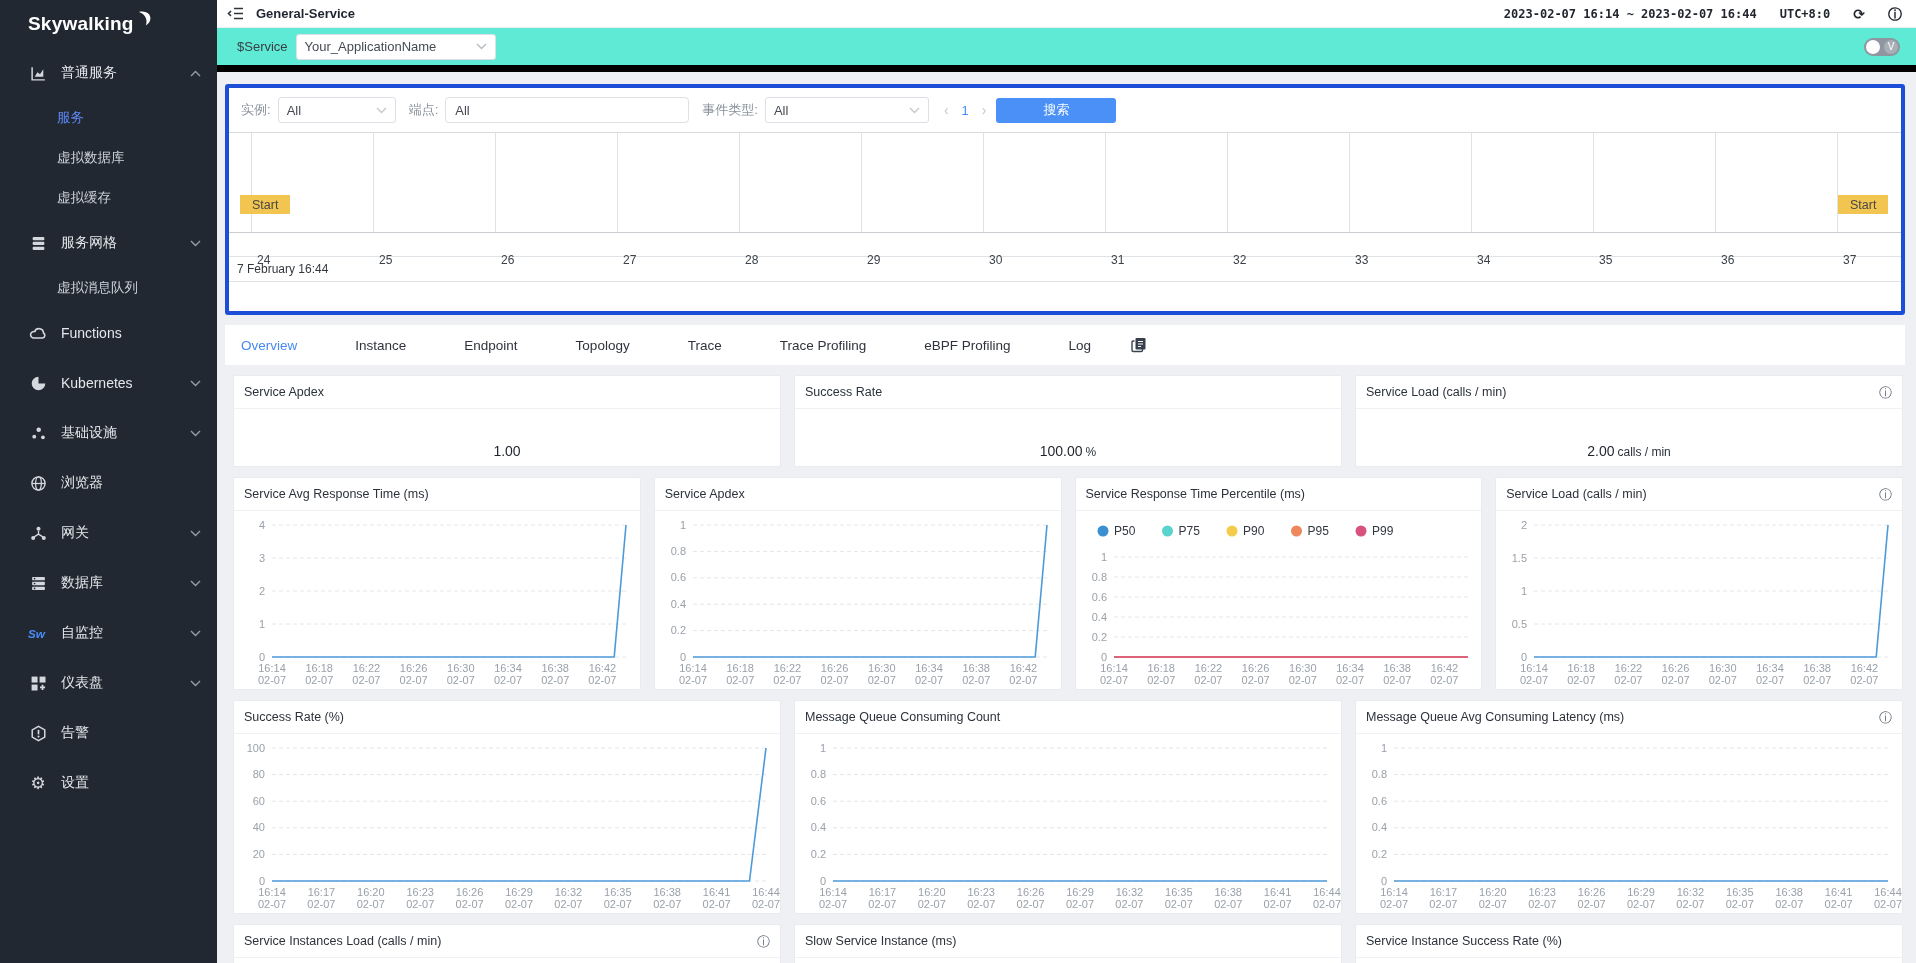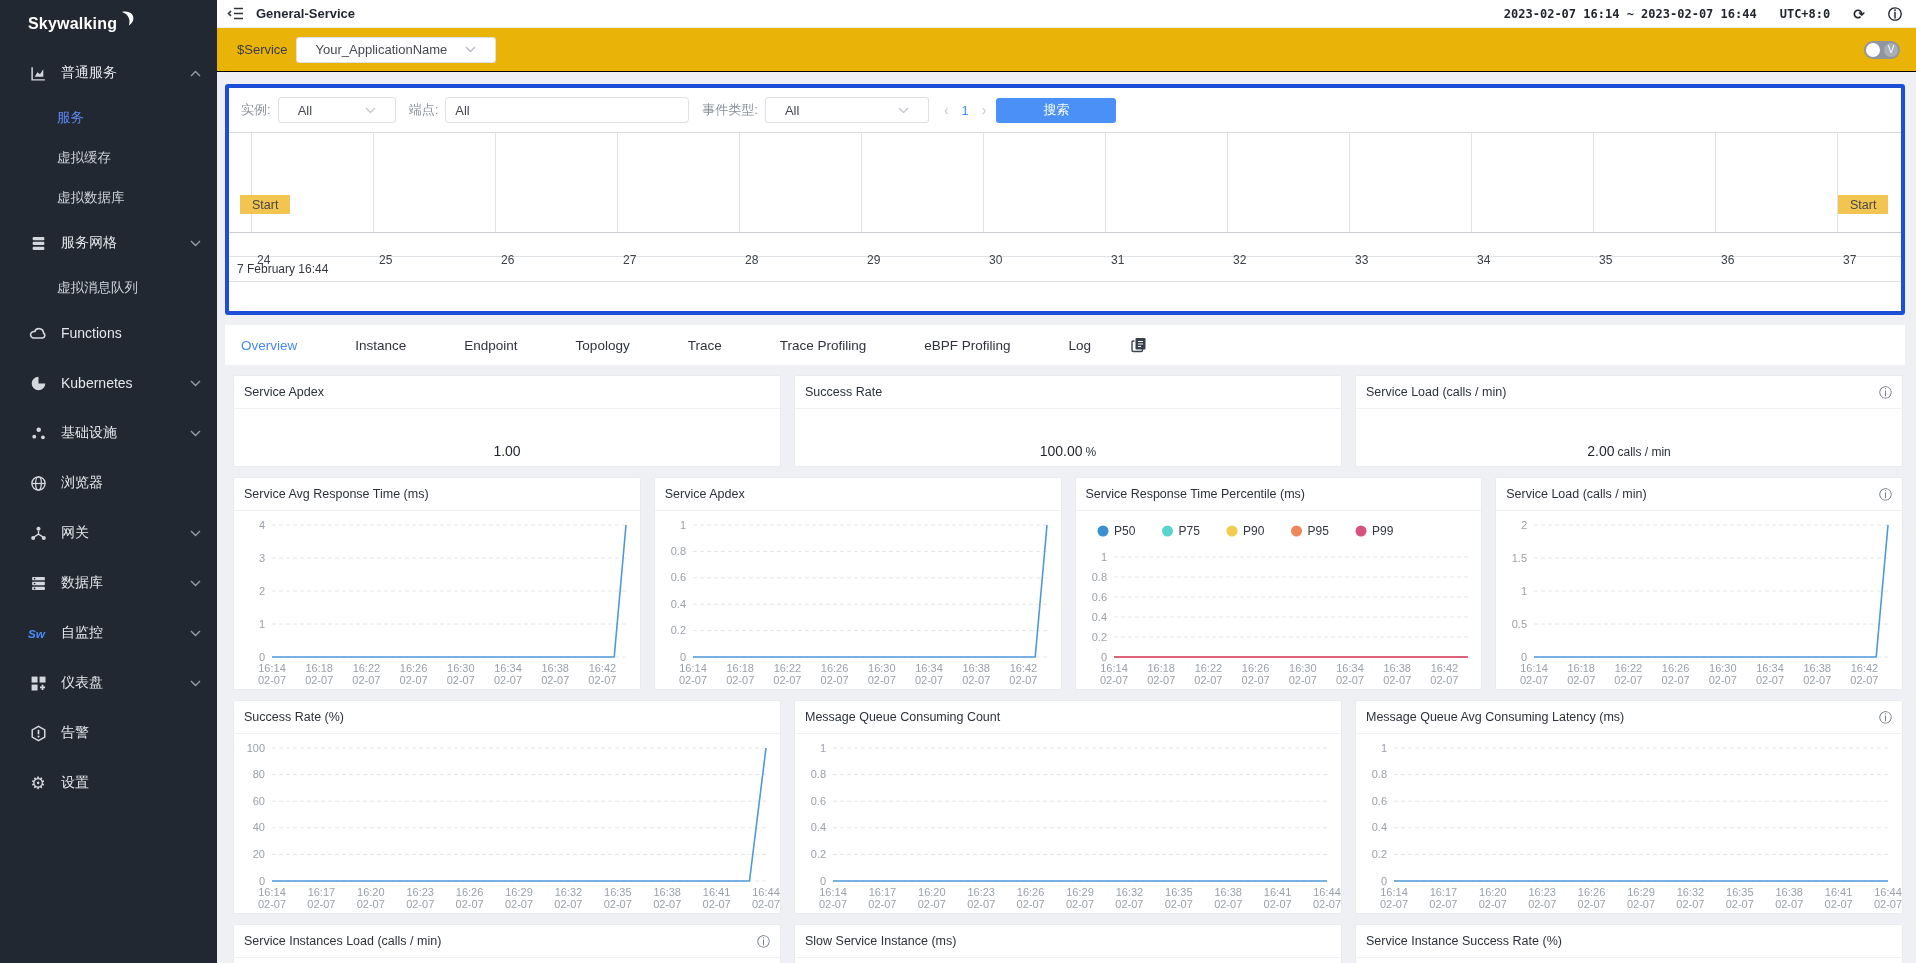--- a/index.html
+++ b/index.html
@@ -5,38 +5,38 @@
   * { box-sizing: border-box; }
   html,body { margin:0; padding:0; overflow:hidden; }
   body {
     width:1916px; height:963px;
     font-family:"Liberation Sans","DejaVu Sans",sans-serif;
     background:#eef0f4; display:flex;
     color:#2c323b;
   }
   
   .sidebar { width:217px; flex-shrink:0; background:#222831; color:#e3e6eb; }
-  .logo { height:48px; display:flex; align-items:center; padding-left:28px; font-size:16px; font-weight:700; color:#fff; letter-spacing:.2px; }
+  .logo { height:48px; display:flex; align-items:center; padding-left:28px; font-size:19px; font-weight:700; color:#fff; letter-spacing:.2px; }
   .logo svg { margin-left:2px; margin-top:-8px; }
   .s-item { height:50px; display:flex; align-items:center; padding:0 16px 0 28px; cursor:pointer; font-size:14px; }
   .s-item.lvl2 { height:40px; padding-left:57px; font-size:13.5px; color:#ccd2da; }
   .s-item.active { color:#5f87f5; }
   .s-icon { width:20px; margin-right:13px; display:flex; align-items:center; justify-content:center; }
   .s-label { flex:1; white-space:nowrap; }
   .s-chev { margin-left:auto; display:flex; }
   
   main { flex:1; display:flex; flex-direction:column; min-width:0; }
   .topbar { height:28px; background:#fff; display:flex; align-items:center; padding:0 14px 0 8px; border-bottom:1px solid #ebedf0; flex-shrink:0; }
   .collapse-btn { display:flex; padding:2px; cursor:pointer; }
   .topbar h1 { font-size:13px; font-weight:700; margin:0 0 0 10px; color:#1f2430; }
   .topbar-right { margin-left:auto; display:flex; align-items:center; gap:23px; font-family:"DejaVu Sans Mono","Liberation Mono",monospace; font-size:12px; color:#21262e;font-weight:bold; }
   .tb-icon { font-family:"DejaVu Sans",sans-serif; font-size:14px; color:#1f242c; cursor:pointer; line-height:1; }
-  .service-bar { height:44px; background:#eab308; display:flex; align-items:center; padding:0 16px 0 20px; border-bottom:1px solid #000000; flex-shrink:0; }
+  .service-bar { height:44px; background:#5eead4; display:flex; align-items:center; padding:0 16px 0 20px; border-bottom:7px solid #000000; flex-shrink:0; }
   .service-label { font-size:13px; color:#3a3f46; }
-  .selectbox { background:#fff; border:1px solid #dcdfe5; border-radius:3px; height:26px; display:flex; align-items:center; justify-content:space-between; padding:0 19px; font-size:13px; color:#454a52; cursor:pointer; }
+  .selectbox { background:#fff; border:1px solid #dcdfe5; border-radius:3px; height:26px; display:flex; align-items:center; justify-content:space-between; padding:0 8px; font-size:13px; color:#454a52; cursor:pointer; }
   #service-select { width:200px; margin-left:8px; }
   .chev-down { flex-shrink:0; margin-left:6px; }
   .toggle { margin-left:auto; width:36px; height:18px; border-radius:9px; background:#8f969f; position:relative; cursor:pointer; }
   .toggle .knob { position:absolute; left:2px; top:2px; width:14px; height:14px; border-radius:50%; background:#fff; }
   .toggle .v-badge { position:absolute; right:2px; top:2px; width:14px; height:14px; border-radius:50%; background:#a9afb7; color:#fff; font-size:10px; display:flex; align-items:center; justify-content:center; }
   
   .event-panel { margin:12px 11px 0 8px; background:#fff; border:4px solid #1d4ed8; border-radius:3px; flex-shrink:0; }
   .filter-row { height:44px; display:flex; align-items:center; padding:0 12px; }
   .f-label { font-size:13px; color:#8a919b; margin-right:7px; white-space:nowrap; }
   .f-sep { margin-left:13px; }
@@ -97,24 +97,24 @@
         <span class="s-chev">
           <svg width="11" height="7" viewBox="0 0 11 7">
             <path d="M1 6l4.5-4.5L10 6" stroke="#959daa" stroke-width="1.4" fill="none"></path>
           </svg>
         </span>
       </div>
       <div class="s-item lvl2 active">
         <span class="s-label">服务</span>
       </div>
       <div class="s-item lvl2">
+        <span class="s-label">虚拟数据库</span>
+      </div>
+      <div class="s-item lvl2">
         <span class="s-label">虚拟缓存</span>
-      </div>
-      <div class="s-item lvl2">
-        <span class="s-label">虚拟数据库</span>
       </div>
       <div class="s-item lvl1">
         <span class="s-icon">
           <svg width="17" height="17" viewBox="0 0 16 16">
             <rect x="2.5" y="1.8" width="11" height="3.1" rx="1" fill="#d3d8df"></rect>
             <rect x="2.5" y="6.4" width="11" height="3.1" rx="1" fill="#d3d8df"></rect>
             <rect x="2.5" y="11" width="11" height="3.1" rx="1" fill="#d3d8df"></rect>
           </svg>
         </span>
         <span class="s-label">服务网格</span>

